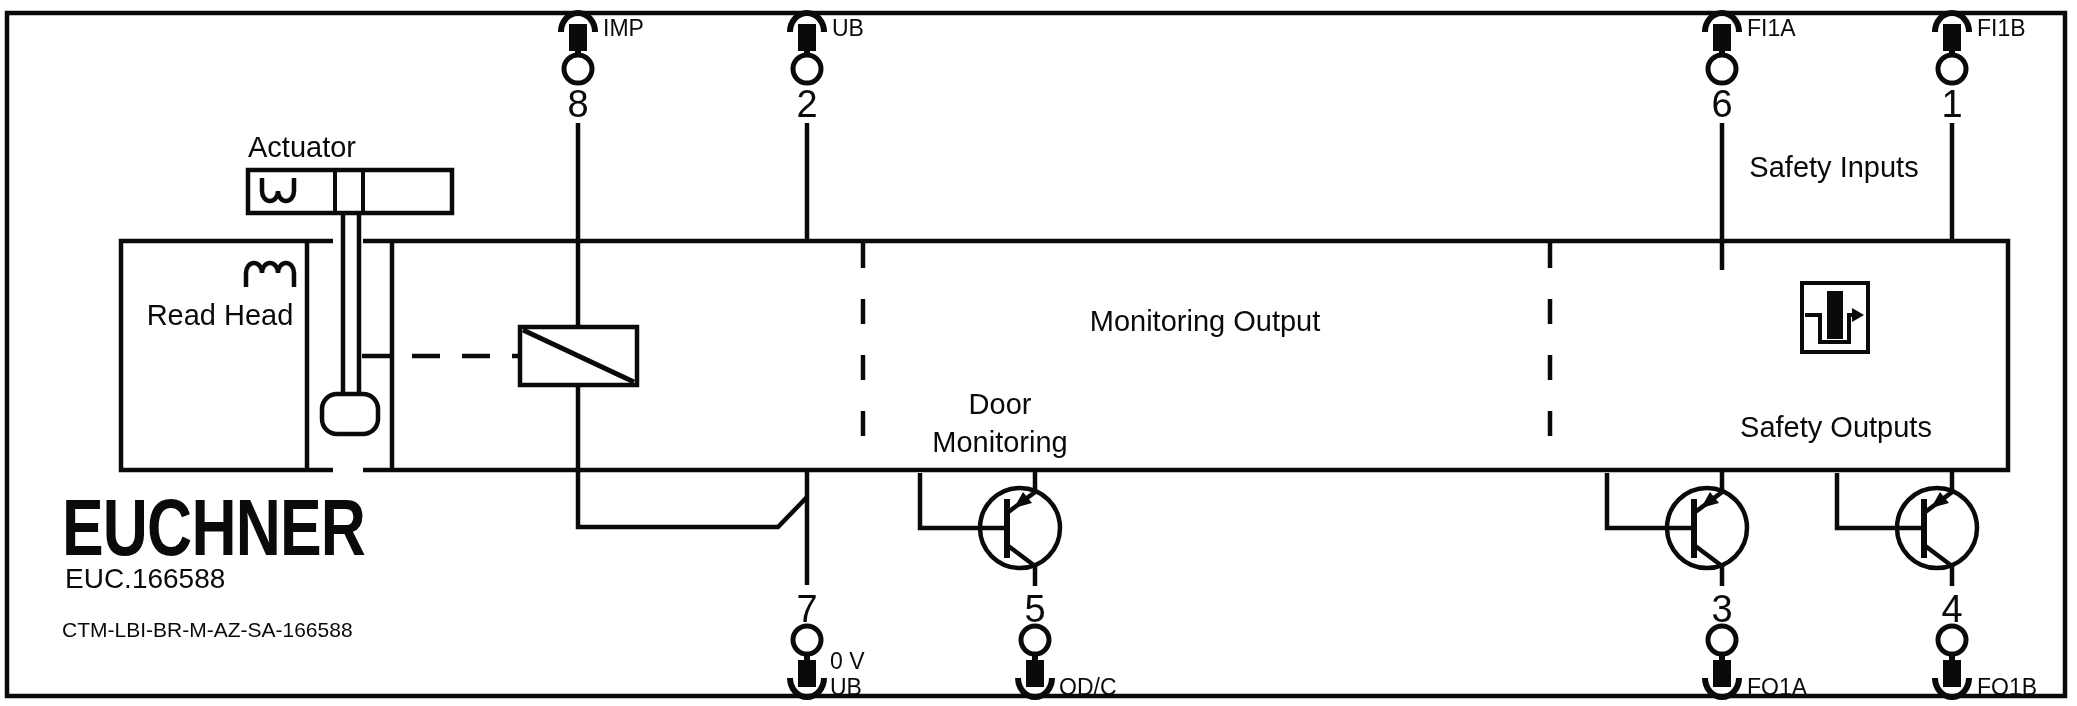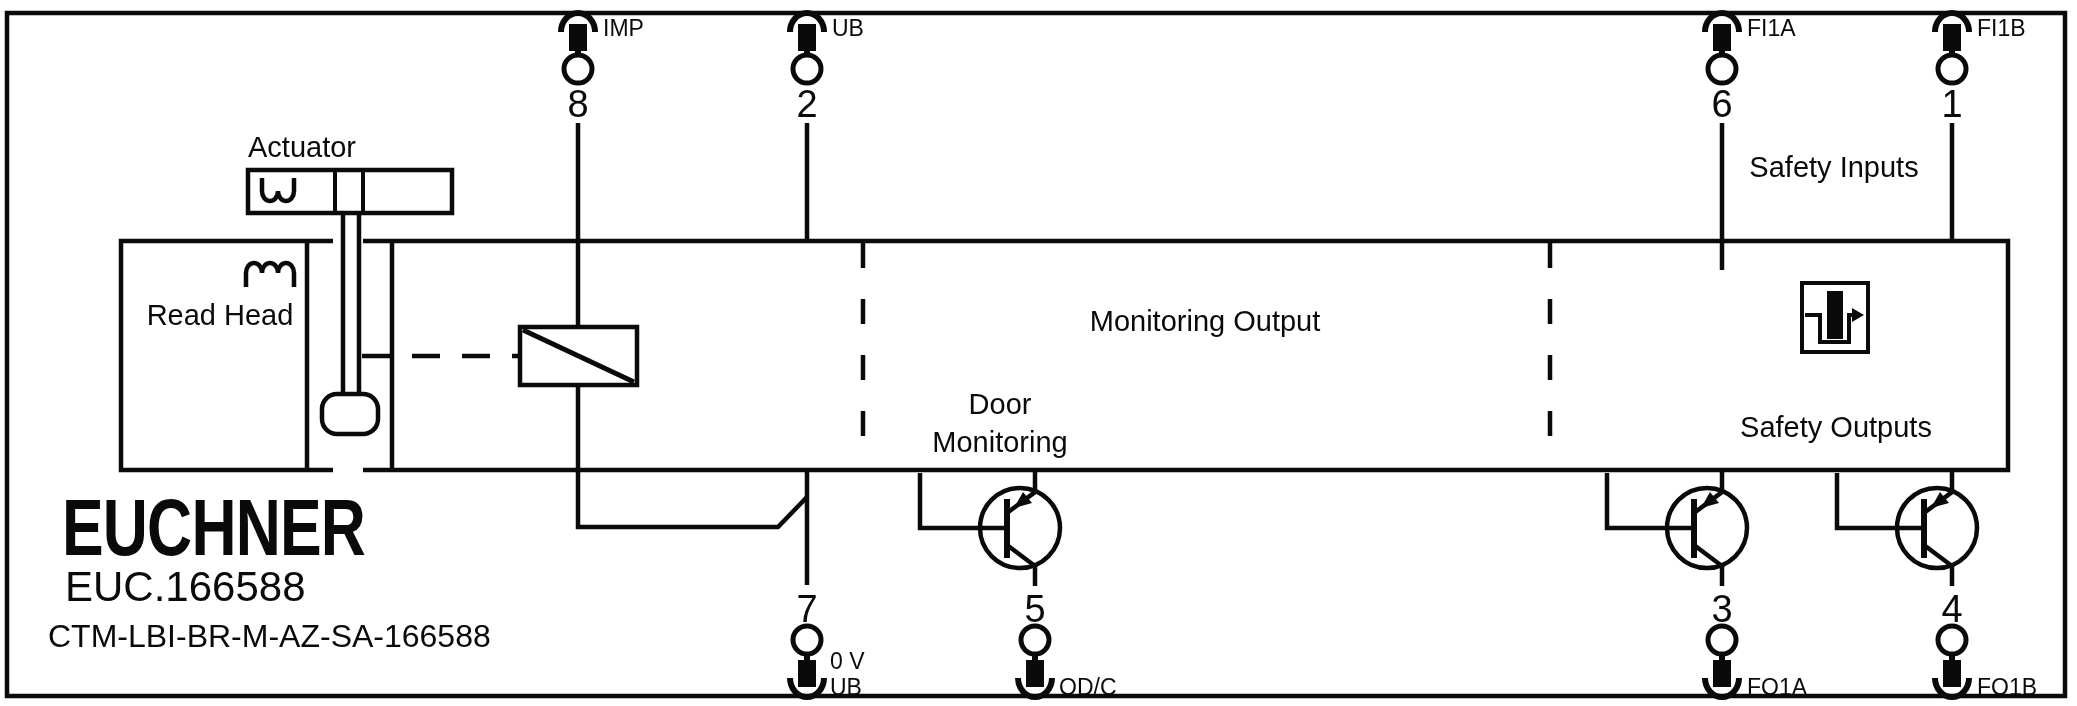--- a/index.html
+++ b/index.html
@@ -21,25 +21,25 @@
   .pin-num   { font-size:38px; }
   .sig       { font-size:23px; }
   .brand {
     position:absolute; left:62px; top:482px;
     font-size:80px; font-weight:bold; letter-spacing:-1px;
     transform:scaleX(0.78); transform-origin:left top;
     color:var(--color-line,#0a0a0a); white-space:nowrap;
   }
   .order-code {
     position:absolute; left:65px; top:563px;
-    font-size:42px; color:var(--color-line,#0a0a0a); white-space:nowrap;
+    font-size:28px; color:var(--color-line,#0a0a0a); white-space:nowrap;
   }
   .type-code {
-    position:absolute; left:48px; top:618px;
-    font-size:32px; color:var(--color-line,#0a0a0a); white-space:nowrap;
+    position:absolute; left:62px; top:618px;
+    font-size:21px; color:var(--color-line,#0a0a0a); white-space:nowrap;
   }
 </style>
 </head>
 <body>
 
 <div class="stage">
 
   <svg class="diagram" width="2077" height="706" viewBox="0 0 2077 706">
 
     <rect x="7" y="13" width="2058" height="683" fill="none" stroke="currentColor" stroke-width="4.5"></rect>

